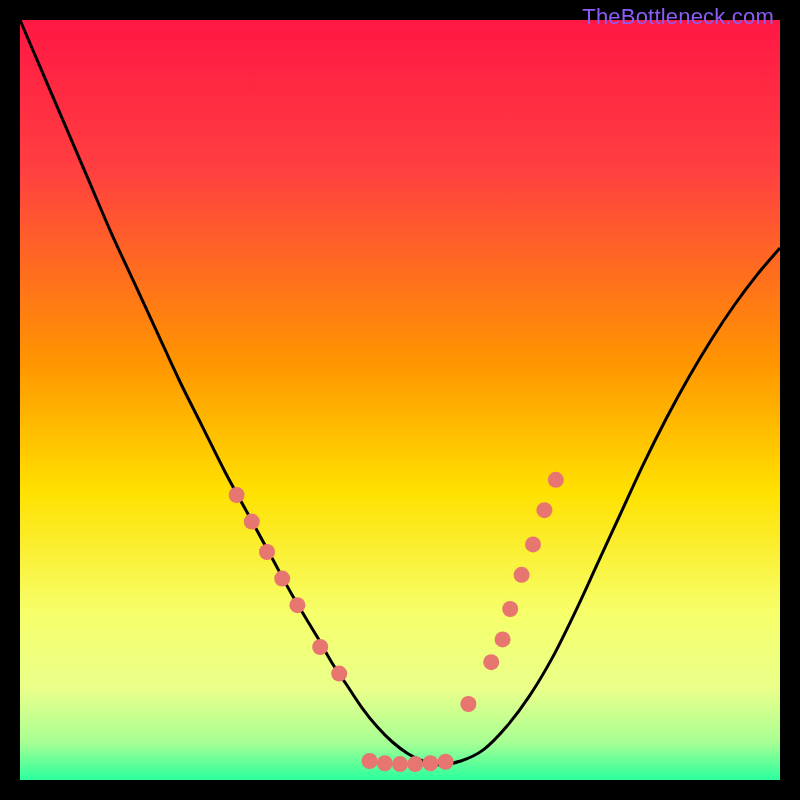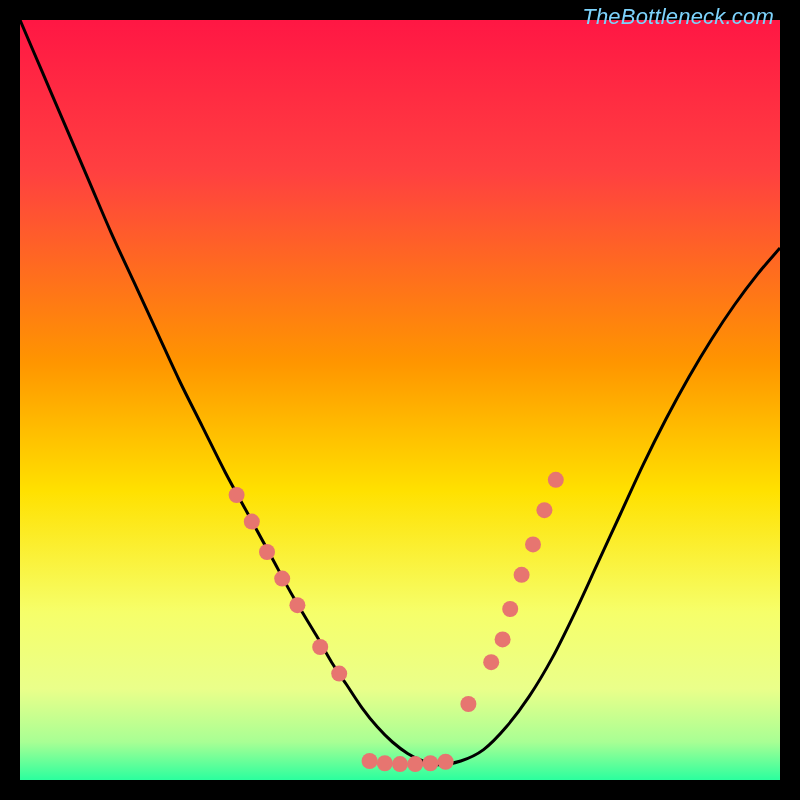--- a/index.html
+++ b/index.html
@@ -23,25 +23,24 @@
     position: absolute;
     left: 0;
     top: 0;
     width: 760px;
     height: 760px;
   }
   .watermark {
     position: absolute;
     top: 4px;
     right: 26px;
-    color: #7dd3fc;
+    color: #8b5cf6;
     font-size: 22px;
     font-weight: 500;
     letter-spacing: 0.2px;
-    font-style: italic;
   }
   svg { display: block; }
 </style>
 </head>
 <body>
 
 <div class="frame">
   <svg class="plot" width="760" height="760" viewBox="0 0 760 760">
     <defs>
       <linearGradient id="bg-grad" x1="0" y1="0" x2="0" y2="1">

